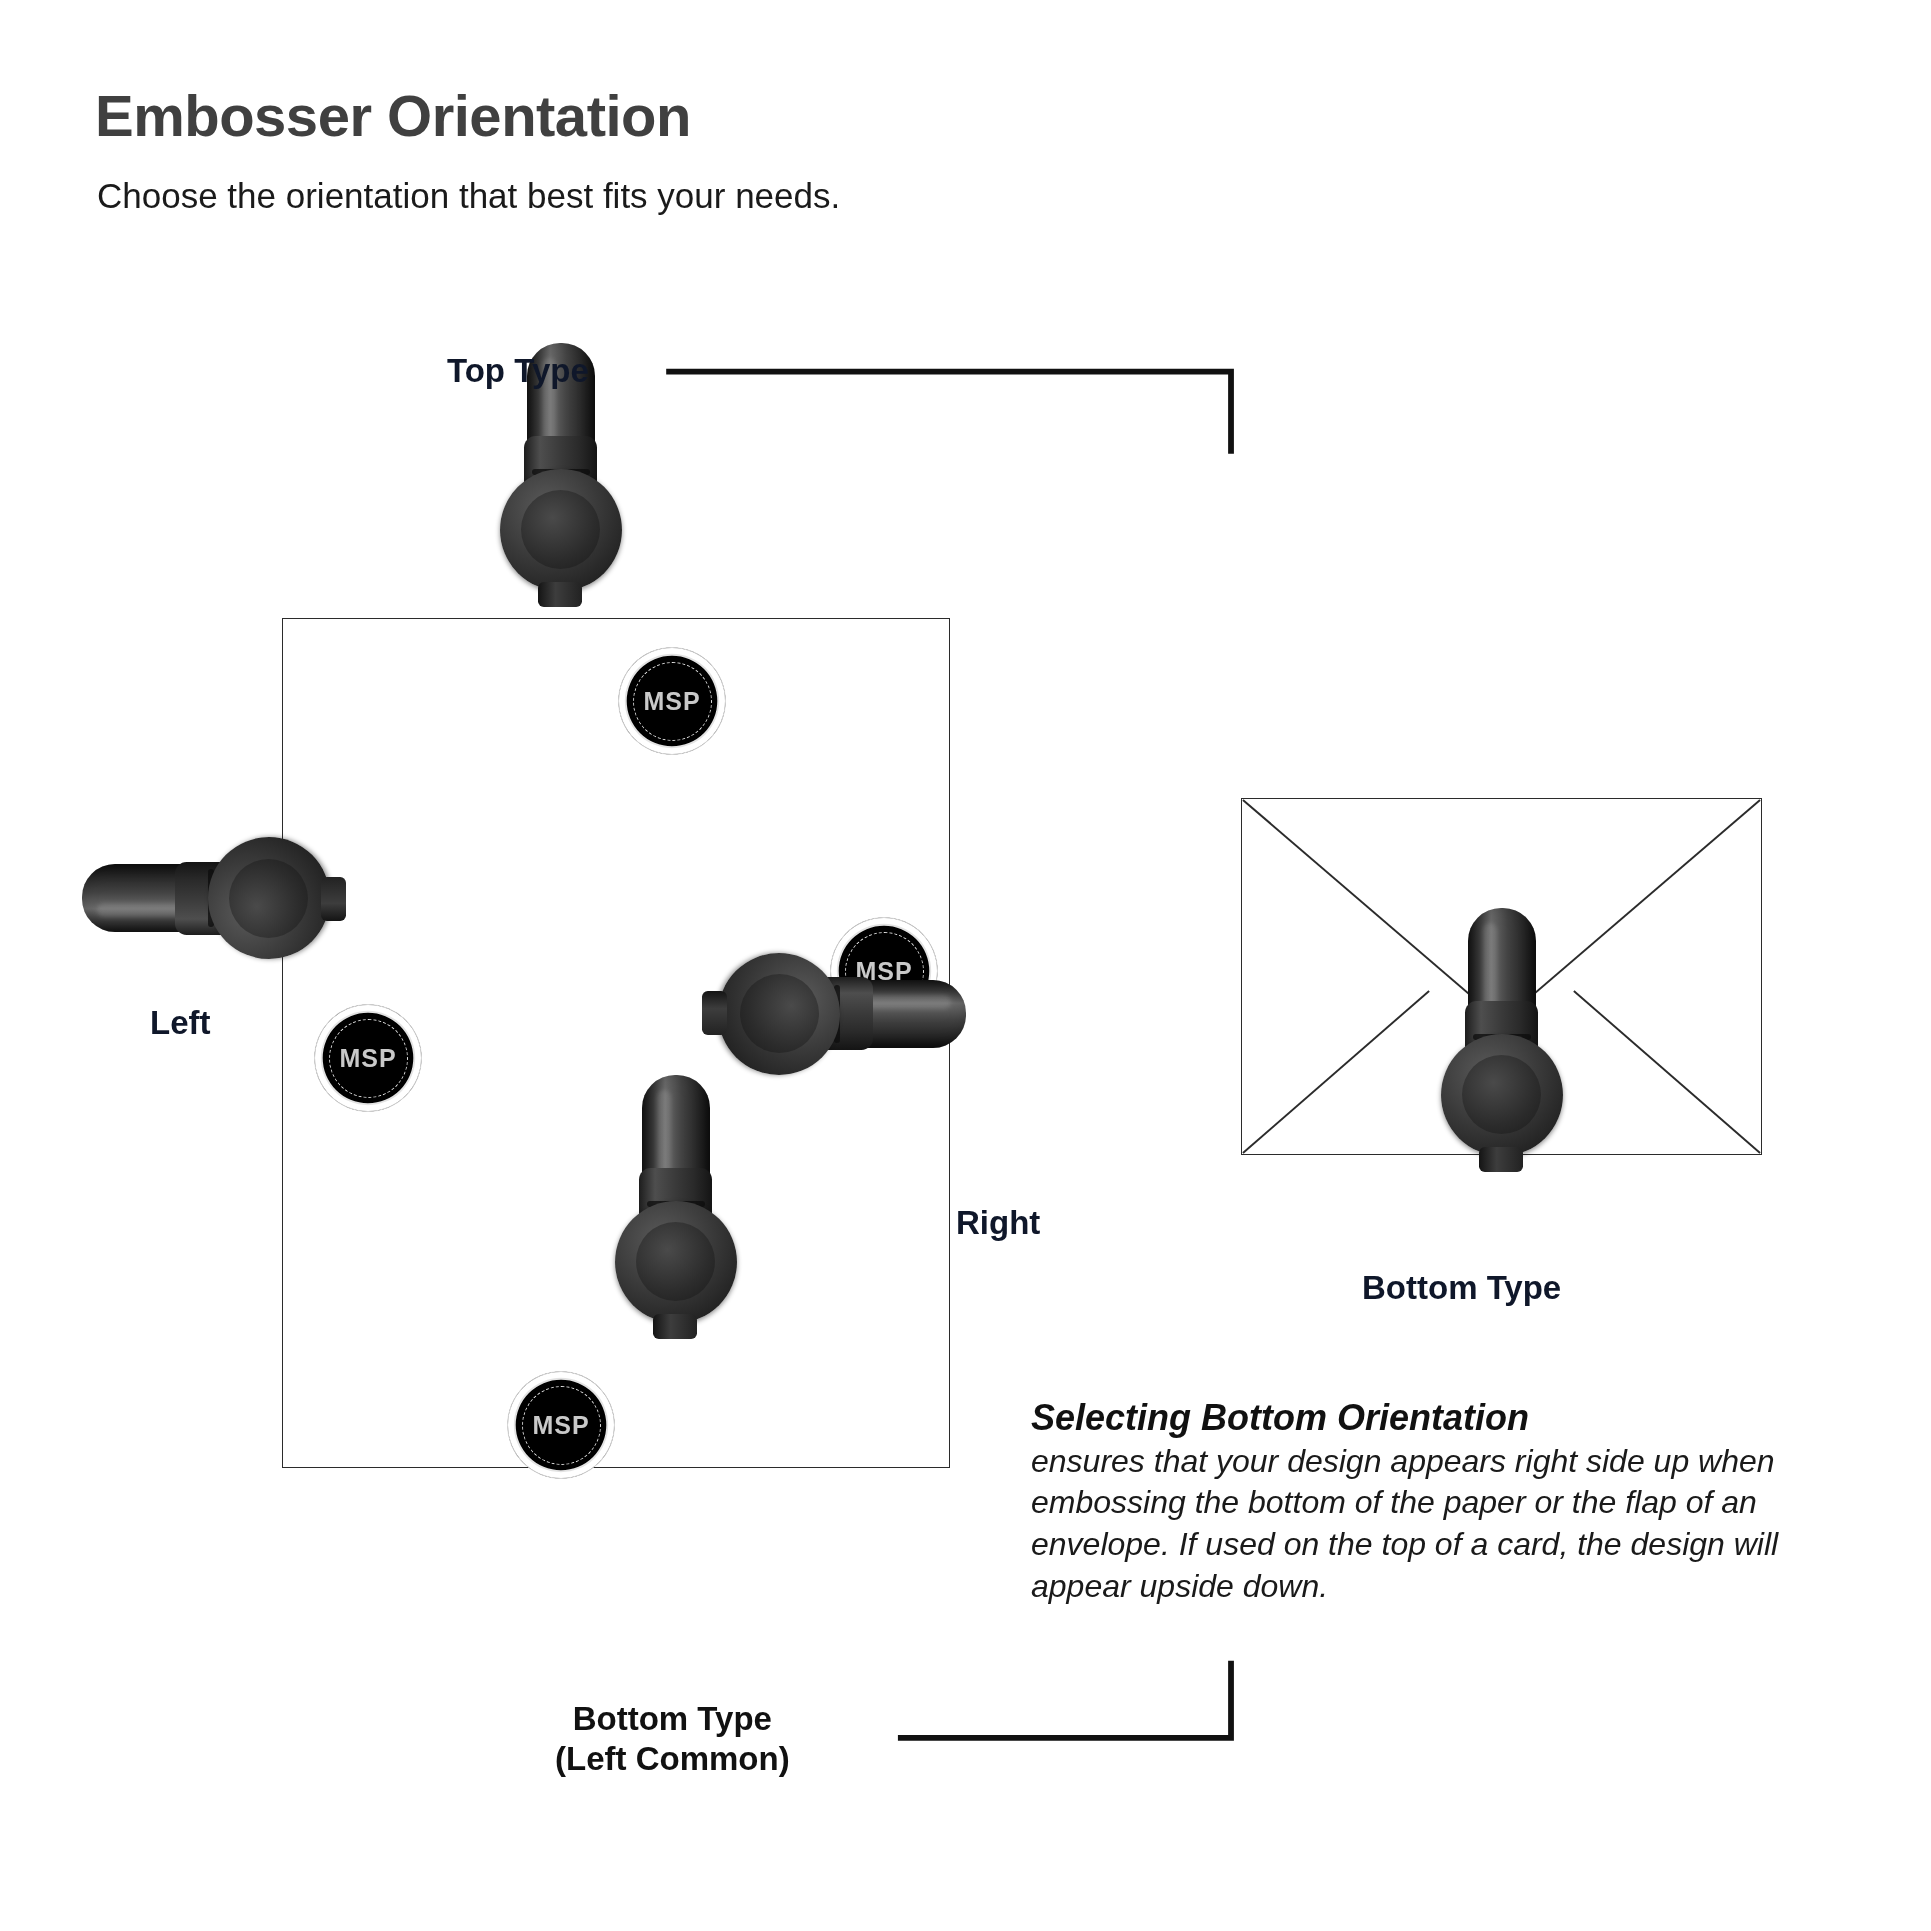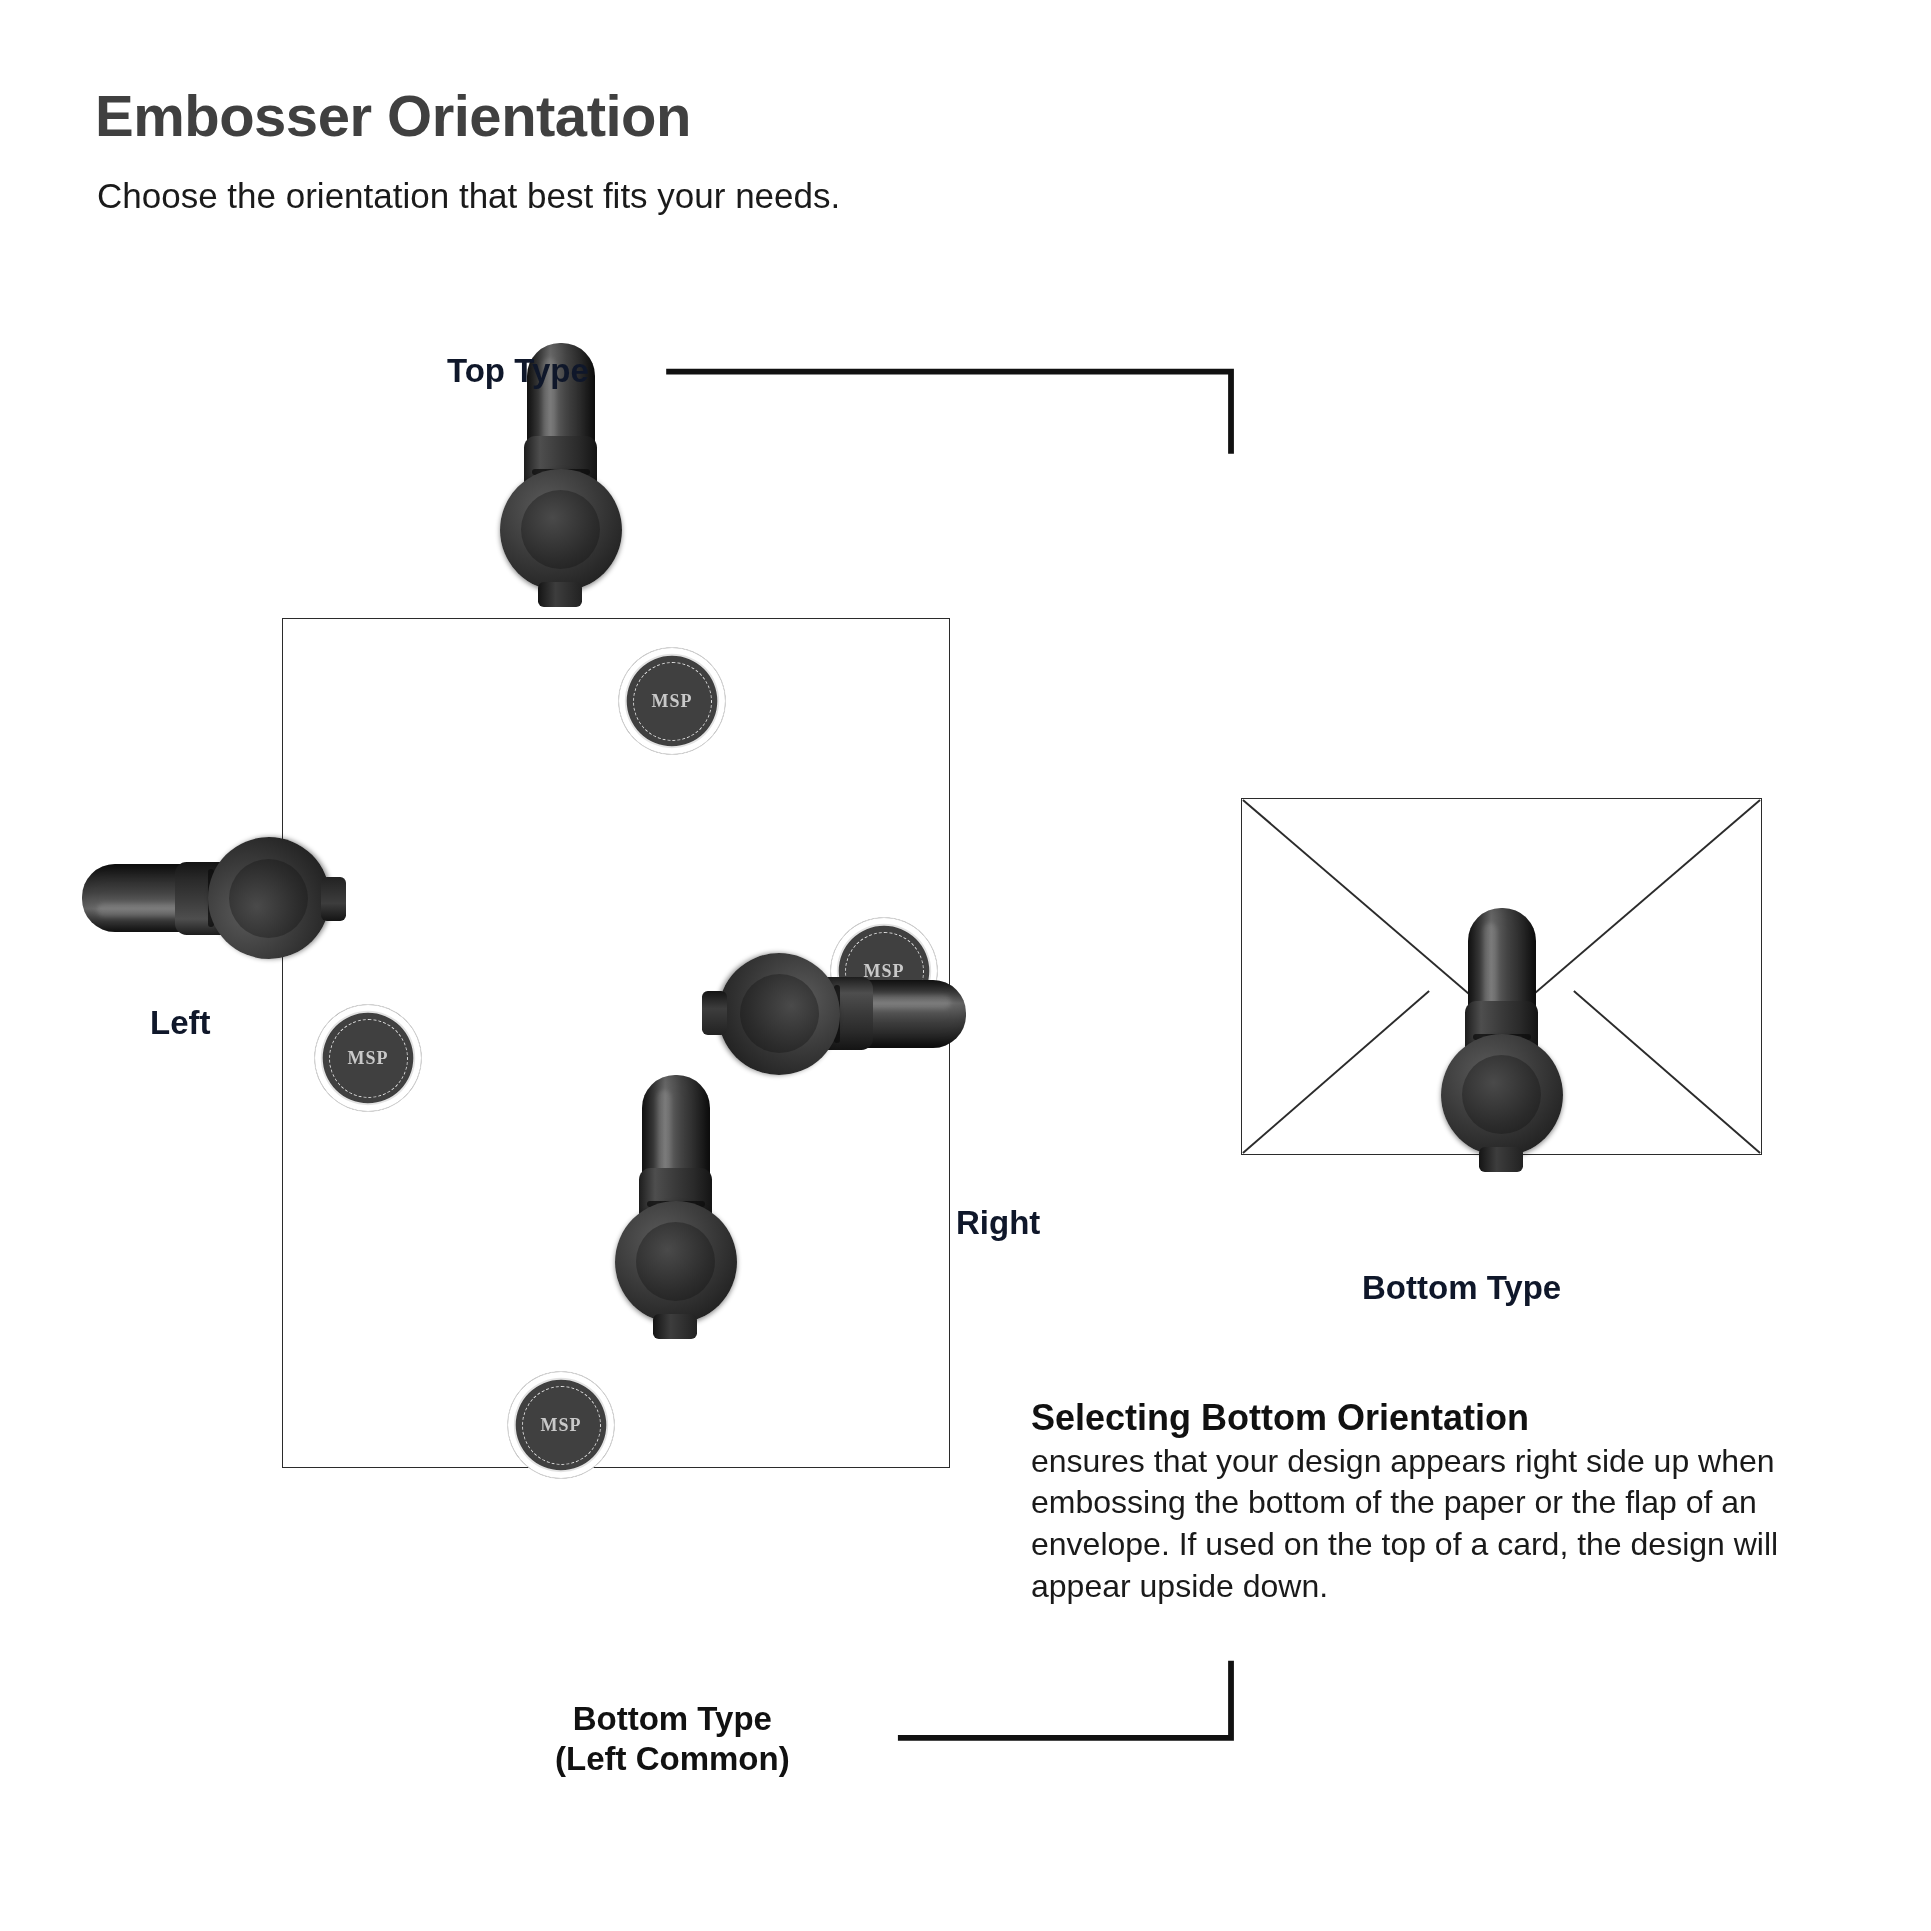--- a/index.html
+++ b/index.html
@@ -177,28 +177,28 @@
 
   
   .seal {
     position: absolute;
     width: 106px;
     height: 106px;
     border-radius: 50%;
     border: 1.9px solid #dcdcdc;
     box-shadow: inset 0 0 0 5.8px #ffffff, inset 0 0 0 7.7px #e3e3e3;
     color: #c9c9c9;
-    font-size: 18px;
+    font-size: 25px;
     font-weight: bold;
     letter-spacing: 1px;
     display: flex;
     align-items: center;
     justify-content: center;
-    font-family: Liberation Serif, serif;
-    background: #404040;
+    font-family: Liberation Sans, sans-serif;
+    background: #000000;
   }
   .seal:before {
     content: "";
     position: absolute;
     left: 13.5px;
     top: 13.5px;
     right: 13.5px;
     bottom: 13.5px;
     border-radius: 50%;
     border: 1px dashed #e0e0e0;
@@ -249,21 +249,21 @@
     color: #111111;
     margin-bottom: 1.9px;
     white-space: nowrap;
   }
   .callout .co-body {
     font-size: 32px;
     line-height: 1.30;
     color: #1a1a1a;
   }
   #callout-top    { left: 1031px; top: 473px; }
-  #callout-bottom { left: 1031px; top: 1397px; }
+  #callout-bottom { left: 1031px; top: 1397px; font-style: italic; }
 </style>
 </head>
 <body>
 
 <div class="page">
 
   <div id="title">Embosser Orientation</div>
   <div id="subtitle">Choose the orientation that best fits your needs.</div>
 
   <svg id="connectors" width="1931" height="1931" viewBox="0 0 2000 2000">

